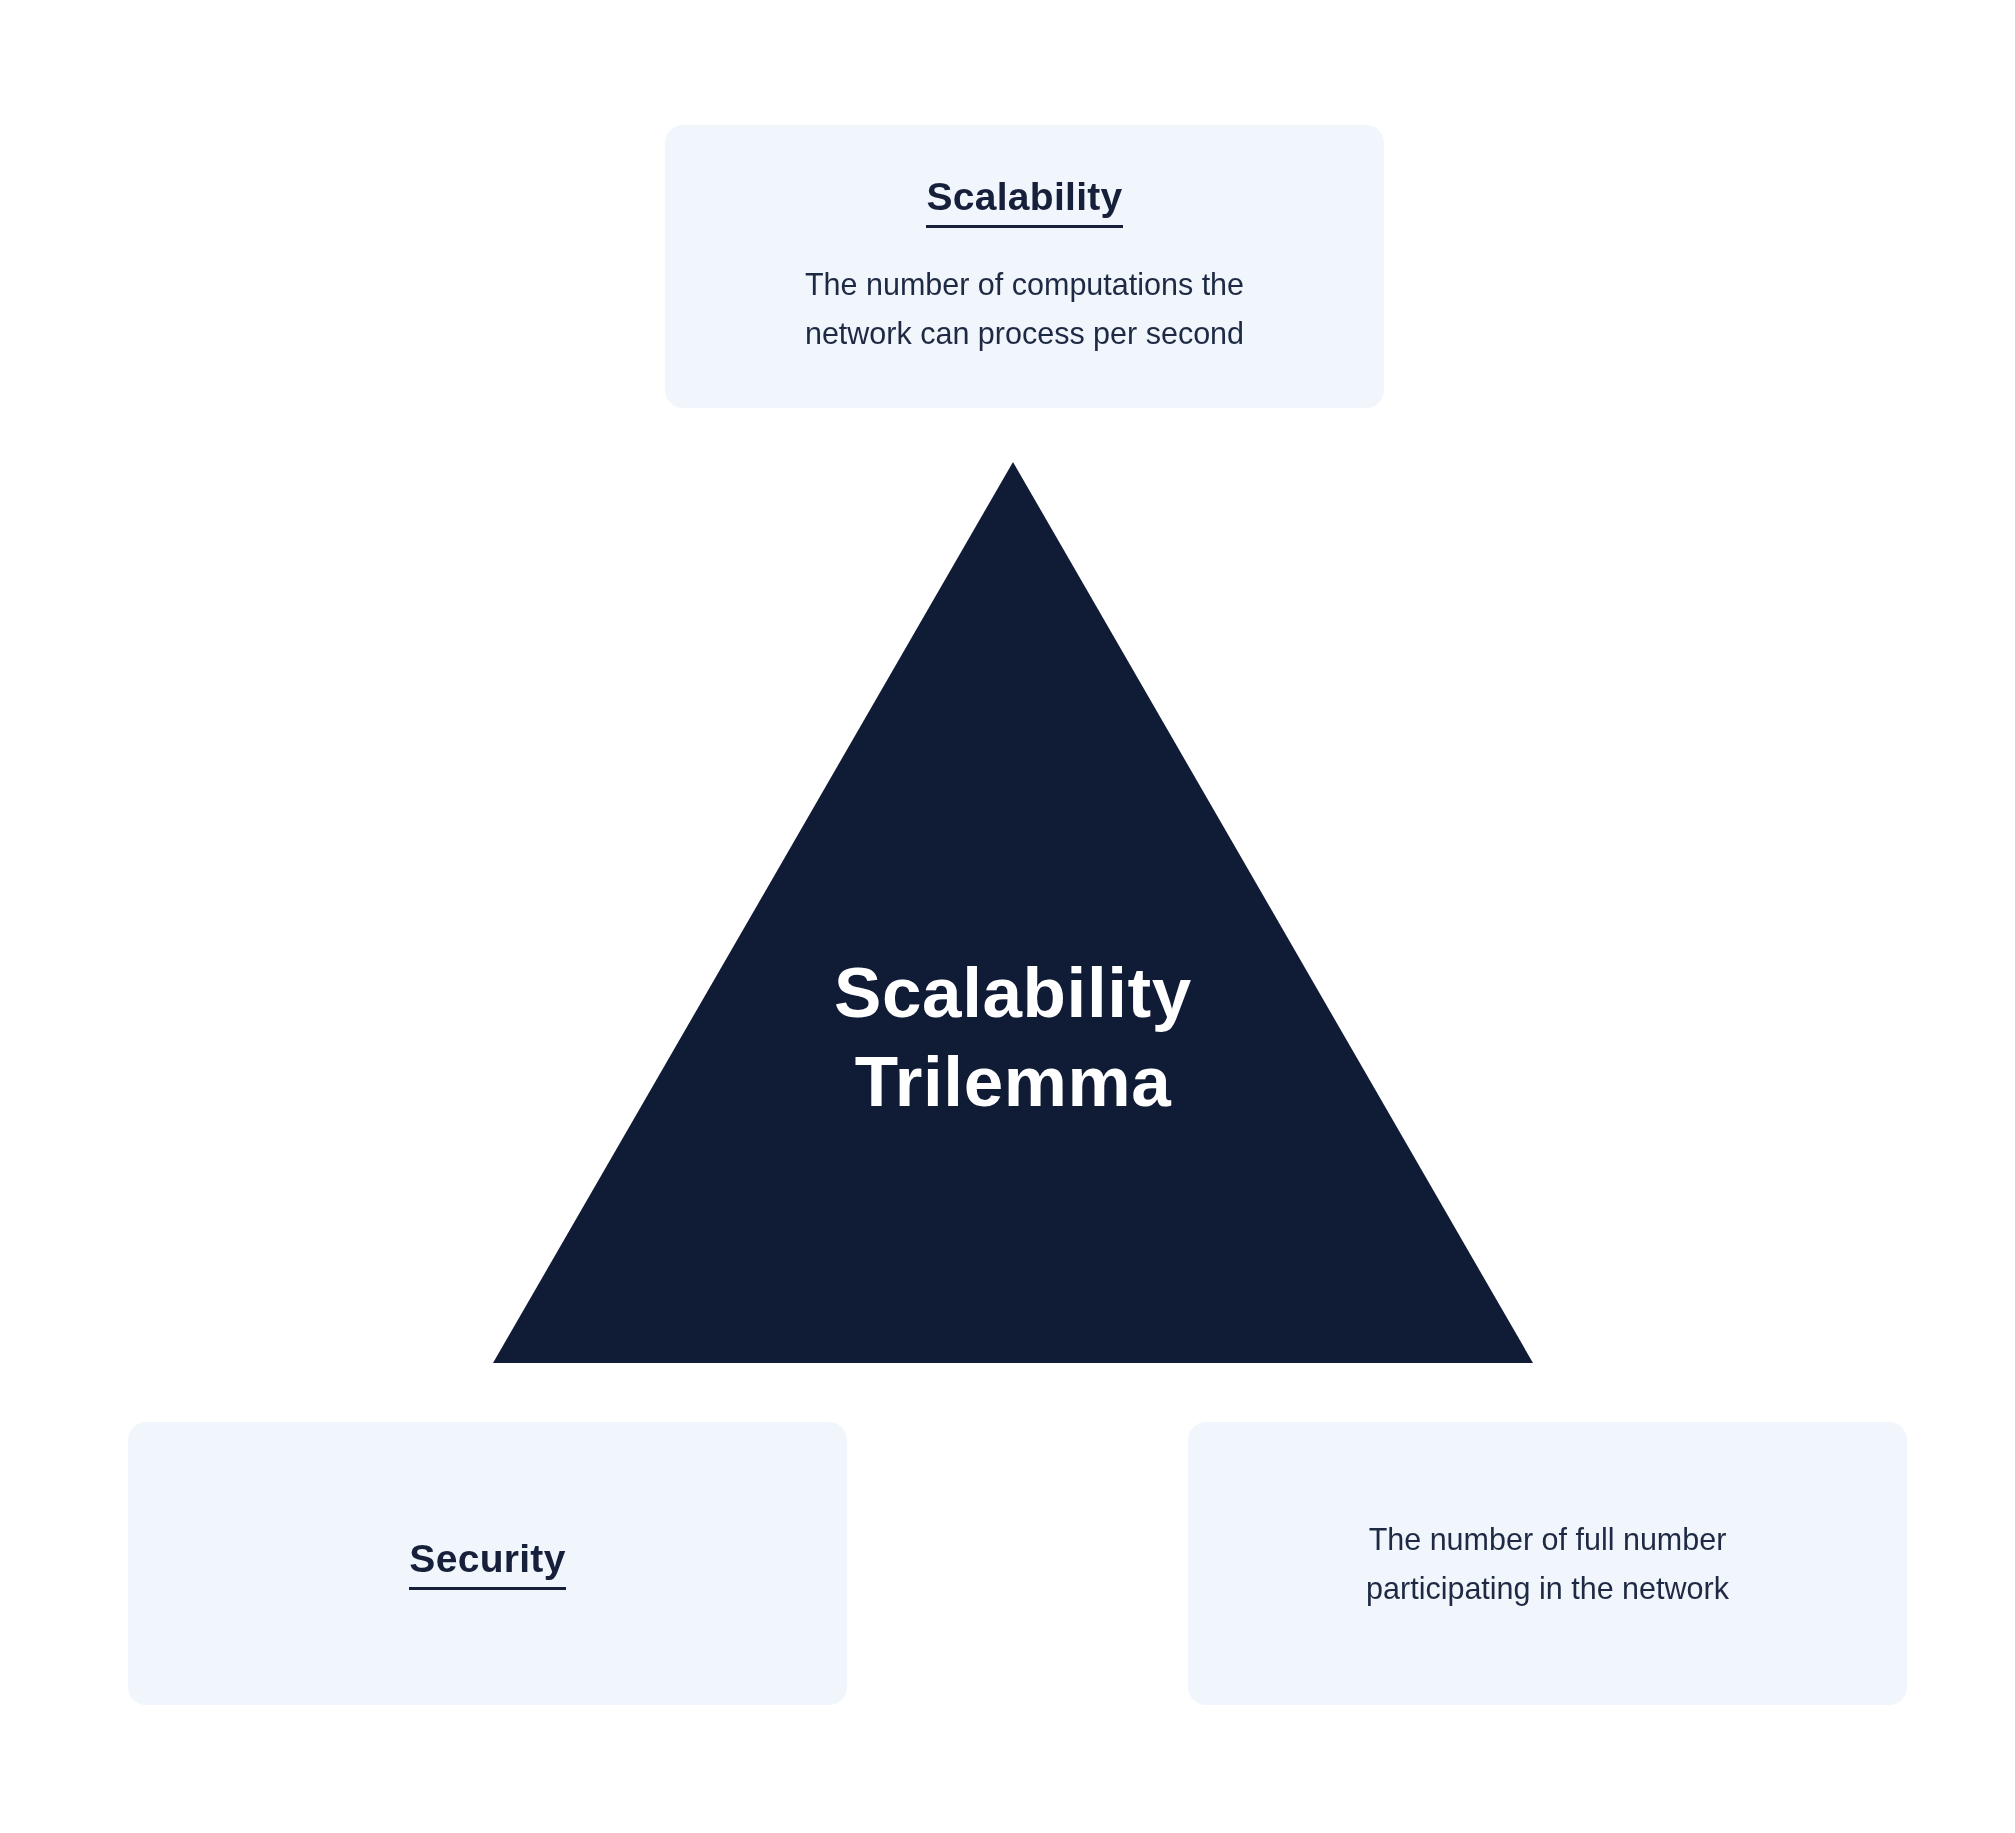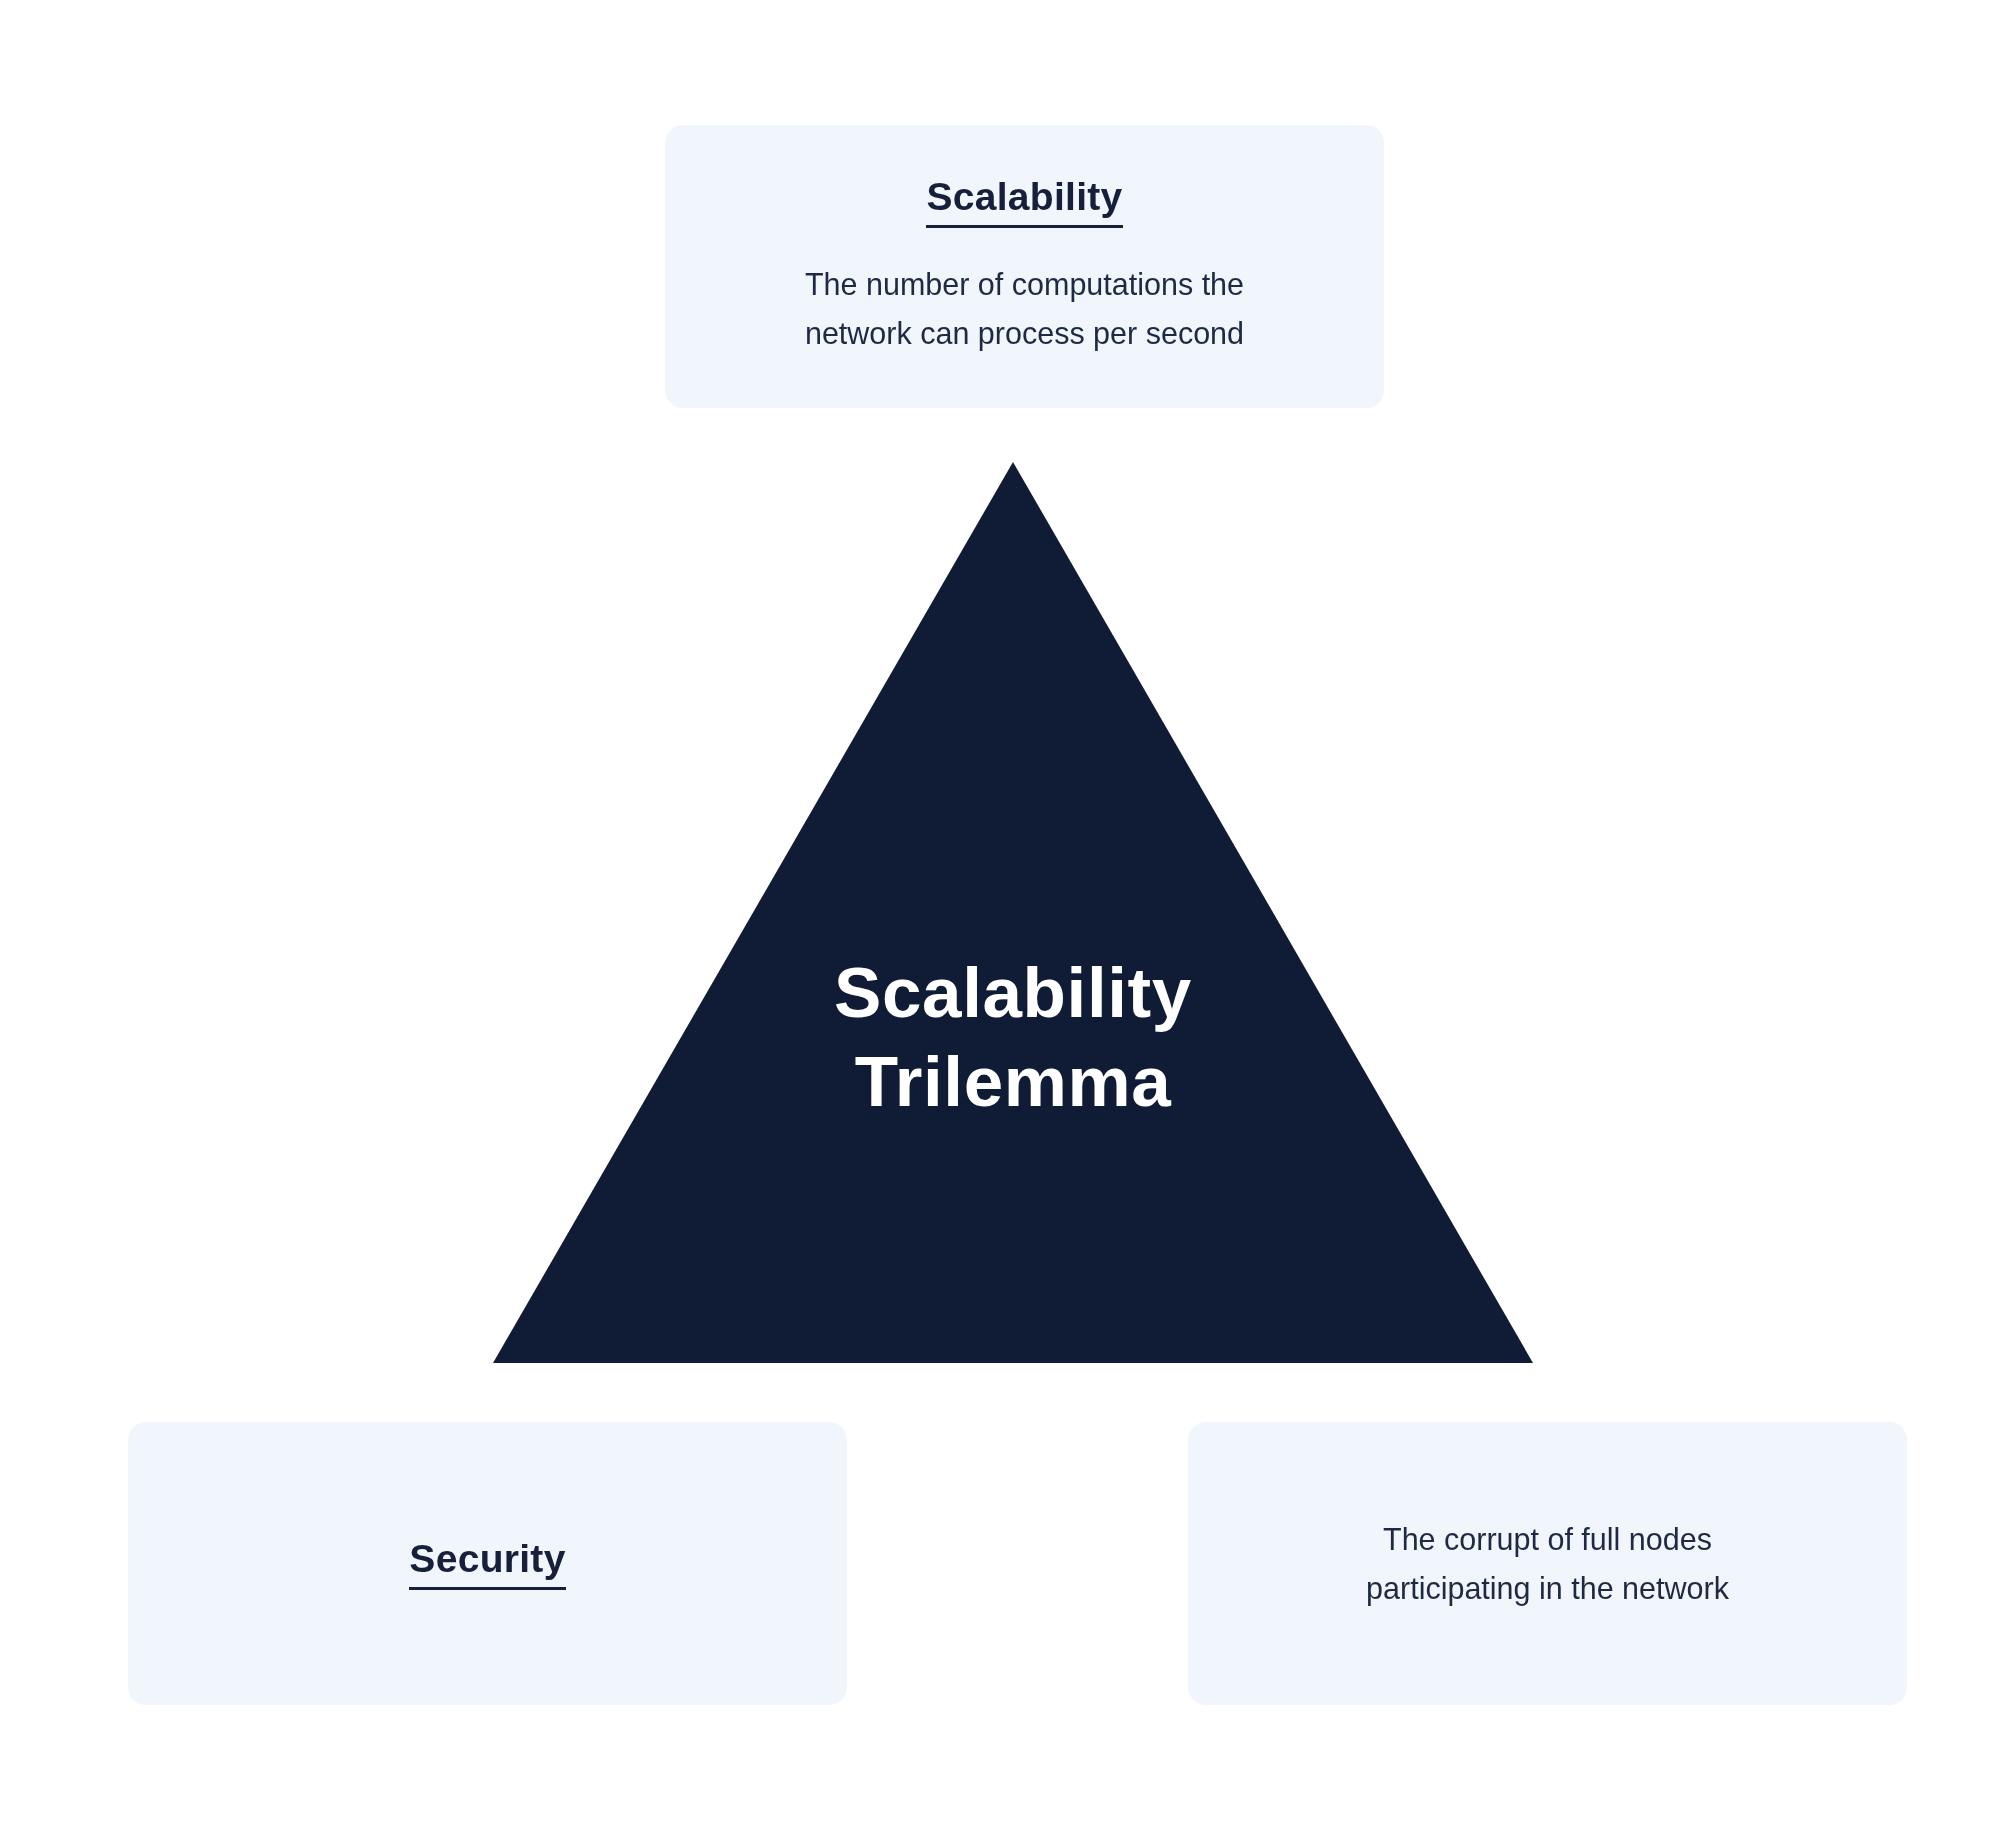--- a/index.html
+++ b/index.html
@@ -91,18 +91,18 @@
   <div class="triangle">
     <div class="triangle-label">Scalability
 Trilemma</div>
   </div>
 
   <section class="card card-left">
     <h2 class="card-title"><span class="underlined">Security</span></h2>
   </section>
 
   <section class="card card-right">
-    <p class="card-desc">The corrupt of full nodes
+    <p class="card-desc">The number of full number
 participating in the network</p>
   </section>
 
 </div>
 
 
 </body></html>

